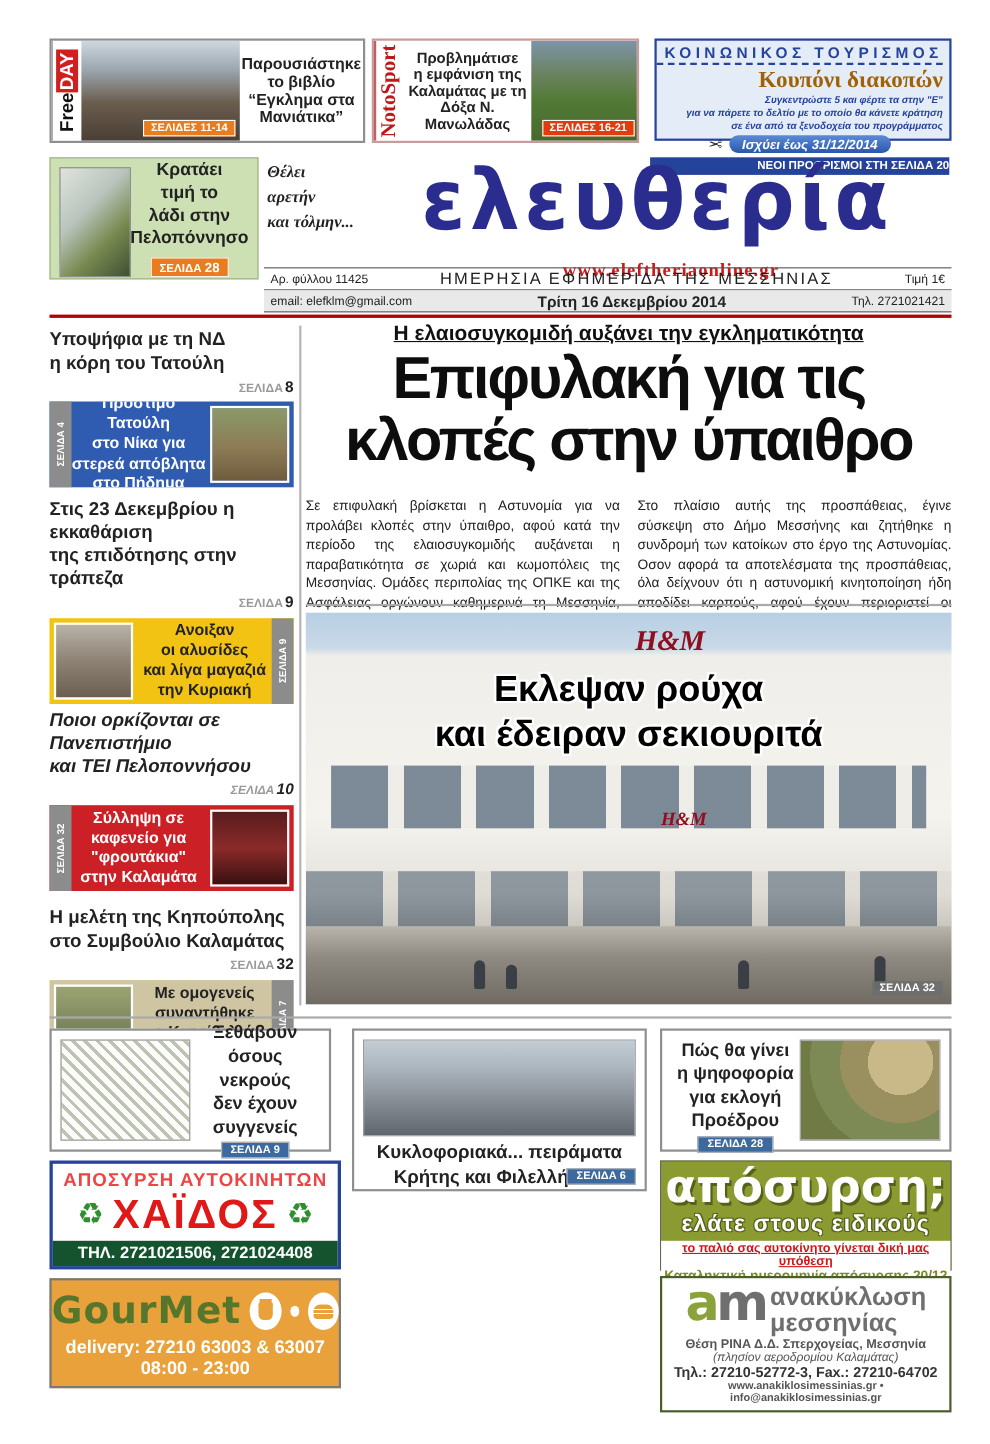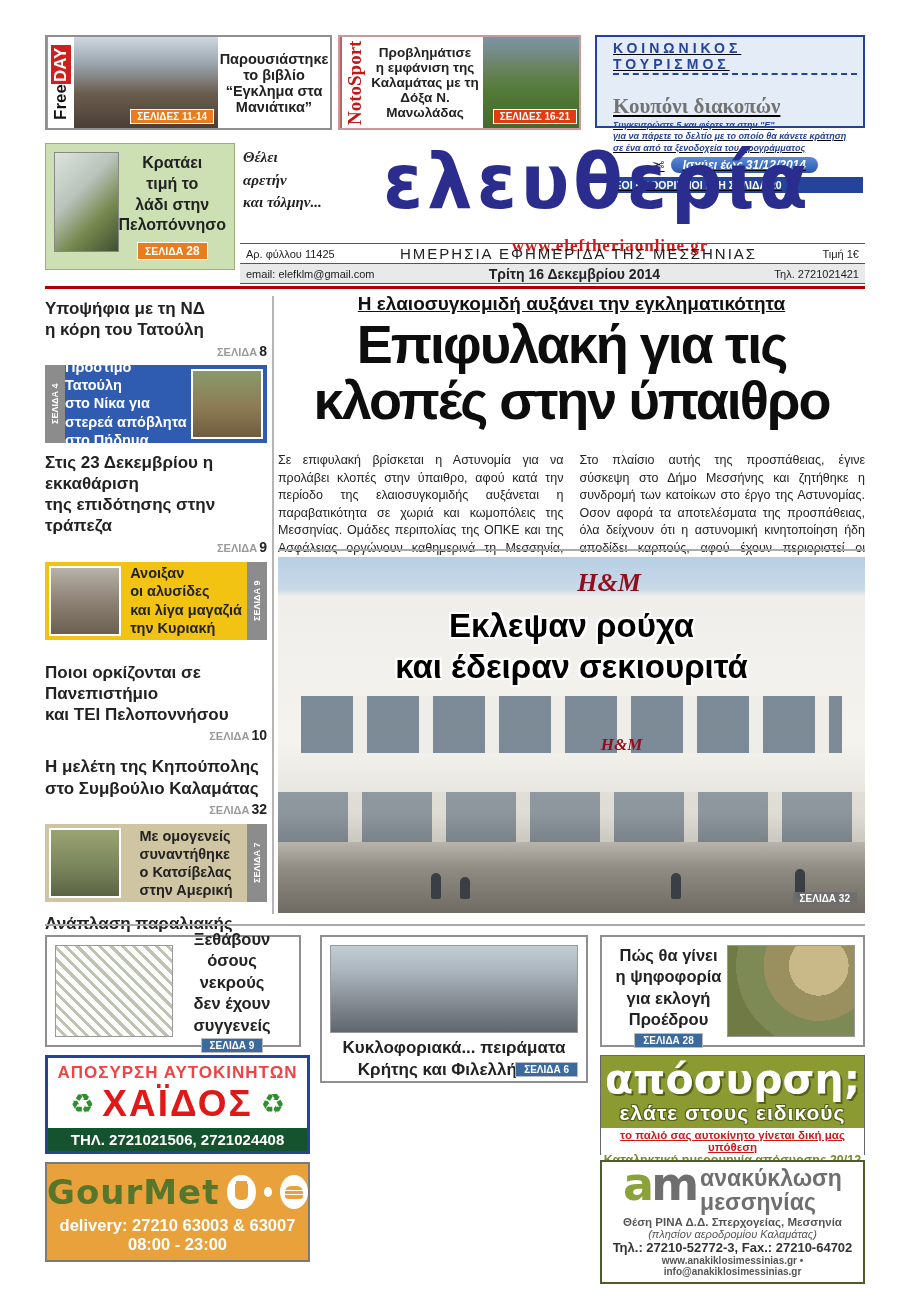--- a/index.html
+++ b/index.html
@@ -16,23 +16,23 @@
   .fd-free { color:#111; }
   .fd-day  { background:#d01f1f; color:#fff; padding:2px 0; }
   .ns-strip { width:27px; border-right:2px solid #c06060; color:#c01818; font-family:"Liberation Serif", serif; font-weight:700; font-size:19px; }
   .photo { position:relative; }
   .badge-orange { position:absolute; background:#e87c1e; color:#fff; font-size:10px; font-weight:700; padding:1px 6px; border:1px solid #fff; }
   .topbox-text { display:flex; align-items:center; justify-content:center; text-align:center; font-weight:700; color:#222; }
 
   .freeday-photo { flex:1; background:linear-gradient(180deg,#cfd8e0 0%,#9aa4ad 30%,#6b5d4e 62%,#4a3f35 100%); }
   .notosport-photo { width:96px; background:linear-gradient(180deg,#7d94a8 0%,#69825d 35%,#527a36 60%,#45692c 100%); }
 
-  .coupon { border:2px solid #26439c; background:#e4ecf7; text-align:left; padding:3px 6px 0 16px;text-decoration:underline; }
+  .coupon { border:2px solid #26439c; background:#e4ecf7; text-align:right; padding:3px 6px 0 0; }
   .coupon-header { color:#26439c; font-weight:700; font-size:14px; letter-spacing:4px; border-bottom:2px dashed #26439c; padding-bottom:1px; }
-  .coupon-title { color:#737373; font-weight:700; font-size:21px; font-family:"Liberation Serif", serif; margin-top:19px; }
+  .coupon-title { color:#a16207; font-weight:700; font-size:21px; font-family:"Liberation Serif", serif; margin-top:1px; }
   .coupon-body { color:#26439c; font-weight:700; font-style:italic; font-size:9px; line-height:1.25; margin-top:1px; }
   .coupon-valid-row { display:flex; align-items:center; justify-content:center; gap:6px; margin-top:2px; }
   .scissors { font-size:15px; transform:scaleX(-1); display:inline-block; color:#222; }
   .coupon-valid { background:linear-gradient(180deg,#5b8bd6,#2a57ae); color:#fff; font-weight:700; font-style:italic; font-size:12px; border-radius:9px; padding:1px 12px; }
   .coupon-footer { background:#26439c; color:#fff; font-weight:700; font-size:10.5px; margin:3px -6px 0 -6px; padding:2px 0; }
 
   
   .oilbox { background:#cde0b4; border:1px solid #9ab07c; display:flex; padding:8px; }
   .oil-photo { width:86px; height:100px; background:linear-gradient(135deg,#dfe3de 0%,#b9c4bd 38%,#77894f 68%,#3f4f33 100%); border:1px solid #888; }
   .oil-right { flex:1; display:flex; flex-direction:column; align-items:center; justify-content:center; gap:6px; }
@@ -50,21 +50,21 @@
   .msub { font-size:15px; letter-spacing:2px; color:#222; }
   .mdate { font-weight:700; font-size:14px; color:#222; }
   .redrule { background:#b40000; }
 
   
   .side-teaser { font-weight:700; font-size:17px; line-height:1.25; color:#222; }
   .page-ref { text-align:right; font-size:11px; color:#9a9a9a; font-weight:700; margin-top:2px; }
   .page-ref b { color:#222; font-size:14px; margin-left:2px; }
   .sbox { display:flex; overflow:hidden; height:78px; }
   .sbox .vs { width:20px; background:#8c8c8c; color:#fff; font-size:9px; font-weight:700; }
-  .sbox-text { flex:1; display:flex; align-items:center; justify-content:center; font-weight:700; font-size:14.5px; line-height:1.25; }
+  .sbox-text { flex:1; display:flex; align-items:center; justify-content:center; text-align:center; font-weight:700; font-size:14.5px; line-height:1.25; }
   .sbox-photo { width:72px; margin:4px; border:2px solid #fff; }
   .blue-box { background:#2f5cb0; } .blue-box .sbox-text { color:#fff; }
   .blue-photo { background:linear-gradient(180deg,#8a9a6a 0%,#8d7b55 55%,#6e5c3e 100%); }
   .yellow-box { background:#f3c313; } .yellow-box .sbox-text { color:#222; }
   .yellow-photo { background:linear-gradient(180deg,#b8b2a8 0%,#8d8274 50%,#6a5f50 100%); border-color:#fff; }
   .red-box { background:#cc2027; } .red-box .sbox-text { color:#fff; }
   .red-photo { background:linear-gradient(180deg,#5a1c1c 0%,#8a2a2a 50%,#3a1010 100%); }
   .tan-box { background:#cfc5a2; } .tan-box .sbox-text { color:#222; }
   .tan-photo { background:linear-gradient(180deg,#9aa472 0%,#78825a 60%,#5a6444 100%); }
   .vdivider { background:#b5b5b5; }
@@ -168,21 +168,21 @@
     <div class="coupon-body prelines">Συγκεντρώστε 5 και φέρτε τα στην "Ε"
 για να πάρετε το δελτίο με το οποίο θα κάνετε κράτηση
 σε ένα από τα ξενοδοχεία του προγράμματος</div>
     <div class="coupon-valid-row">
       <span class="scissors">✂</span>
       <span class="coupon-valid">Ισχύει έως 31/12/2014</span>
     </div>
     <div class="coupon-footer">ΝΕΟΙ ΠΡΟΟΡΙΣΜΟΙ ΣΤΗ ΣΕΛΙΔΑ 20</div>
   </div>
 
-  <div class="abs oilbox" style="left:45px; top:143px; width:190px; height:127px;">
+  <div class="abs oilbox" style="left:45px; top:143px; width:190px; height:111px;">
     <div class="oil-photo"></div>
     <div class="oil-right">
       <div class="oil-text prelines">Κρατάει
 τιμή το
 λάδι στην
 Πελοπόννησο</div>
       <div class="oil-badge"><span>ΣΕΛΙΔΑ</span> <b>28</b></div>
     </div>
   </div>
 
@@ -231,26 +231,34 @@
 
     <div class="sbox yellow-box" style="margin-top:7px;">
       <div class="sbox-photo yellow-photo"></div>
       <div class="sbox-text prelines">Ανοιξαν
 οι αλυσίδες
 και λίγα μαγαζιά
 την Κυριακή</div>
       <div class="vstrip vs">ΣΕΛΙΔΑ 9</div>
     </div>
 
-    <div style="margin-top:22px;">
+    <div style="margin-top:4px;font-style:italic;">
       <div class="side-teaser prelines">Ποιοι ορκίζονται σε Πανεπιστήμιο
 και ΤΕΙ Πελοποννήσου</div>
       <div class="page-ref"><span>ΣΕΛΙΔΑ</span><b>10</b></div>
     </div>
 
+    <div class="sbox red-box" style="margin-top:7px;">
+      <div class="vstrip vs">ΣΕΛΙΔΑ 32</div>
+      <div class="sbox-text prelines">Σύλληψη σε
+καφενείο για
+"φρουτάκια"
+στην Καλαμάτα</div>
+      <div class="sbox-photo red-photo"></div>
+    </div>
 
     <div style="margin-top:13px;">
       <div class="side-teaser prelines">Η μελέτη της Κηπούπολης
 στο Συμβούλιο Καλαμάτας</div>
       <div class="page-ref"><span>ΣΕΛΙΔΑ</span><b>32</b></div>
     </div>
 
     <div class="sbox tan-box" style="margin-top:7px;">
       <div class="sbox-photo tan-photo"></div>
       <div class="sbox-text prelines">Με ομογενείς

